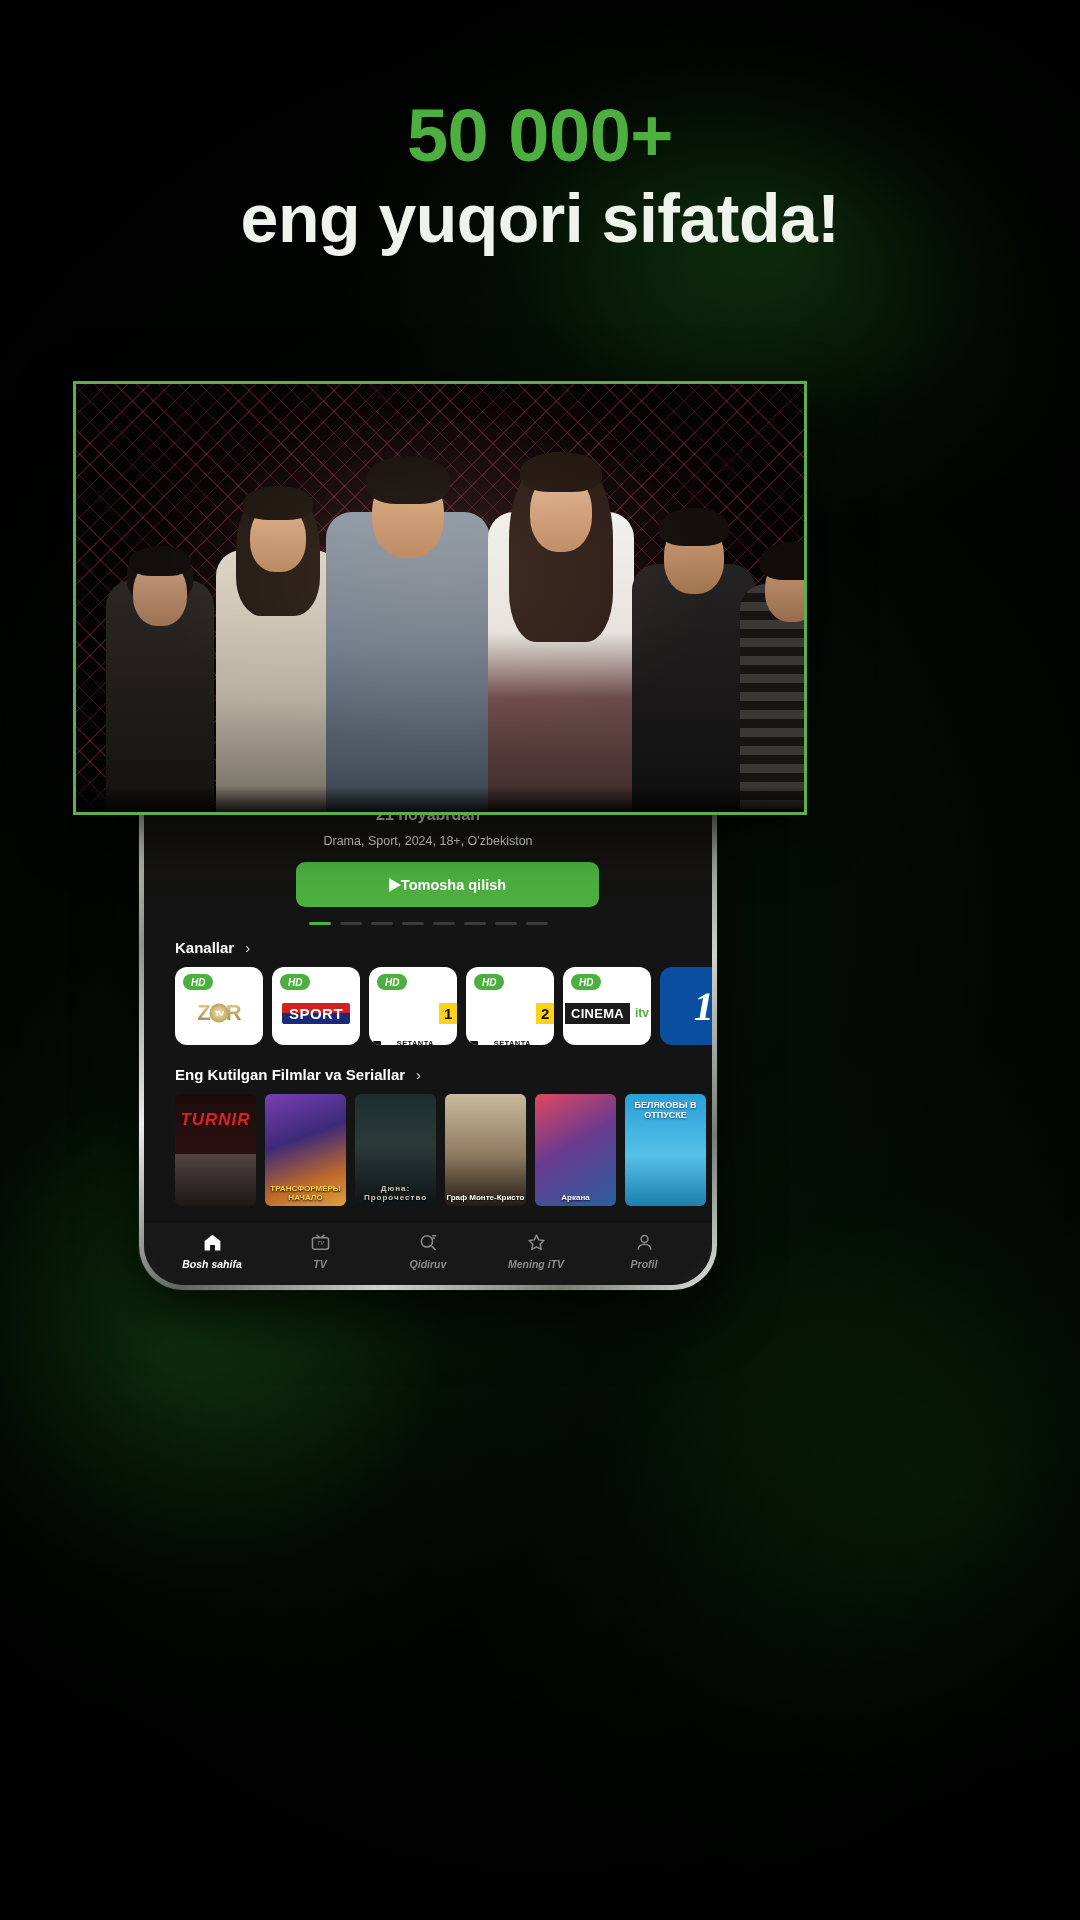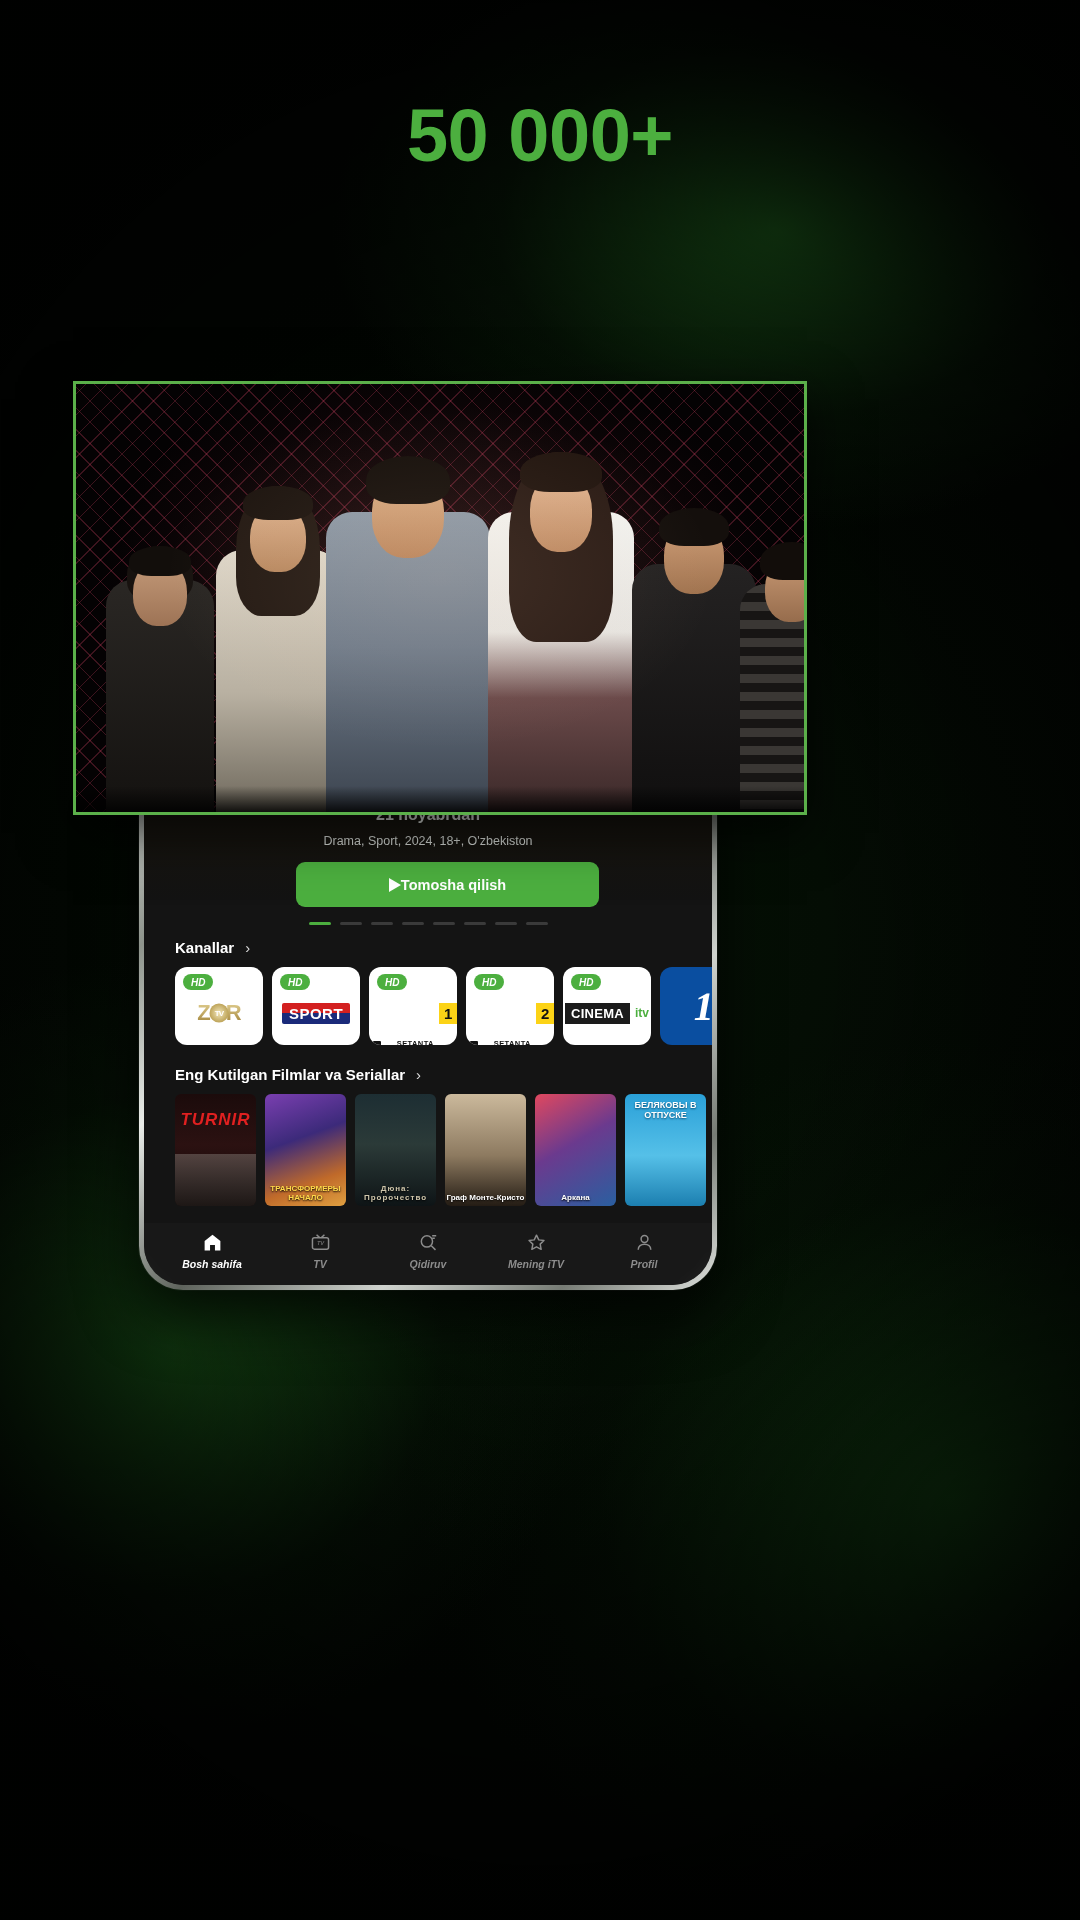--- a/index.html
+++ b/index.html
@@ -291,20 +291,21 @@
     pointer-events:none;
   }
 </style>
 </head>
 <body>
 
 <div id="bg"></div>
 
 <div id="headline">
   <div class="hl hl1">50 000+</div>
+  <div class="hl hl3">eng yuqori sifatda!</div>
 </div>
 
 <div id="phone">
   <div id="phone-frame"></div>
   <div id="phone-screen">
 
     <div id="app-hero">
       <div class="ttl-ghost">TURNIR</div>
       <div id="release">21 noyabrdan</div>
       <div id="meta">Drama, Sport, 2024, 18+, O'zbekiston</div>

